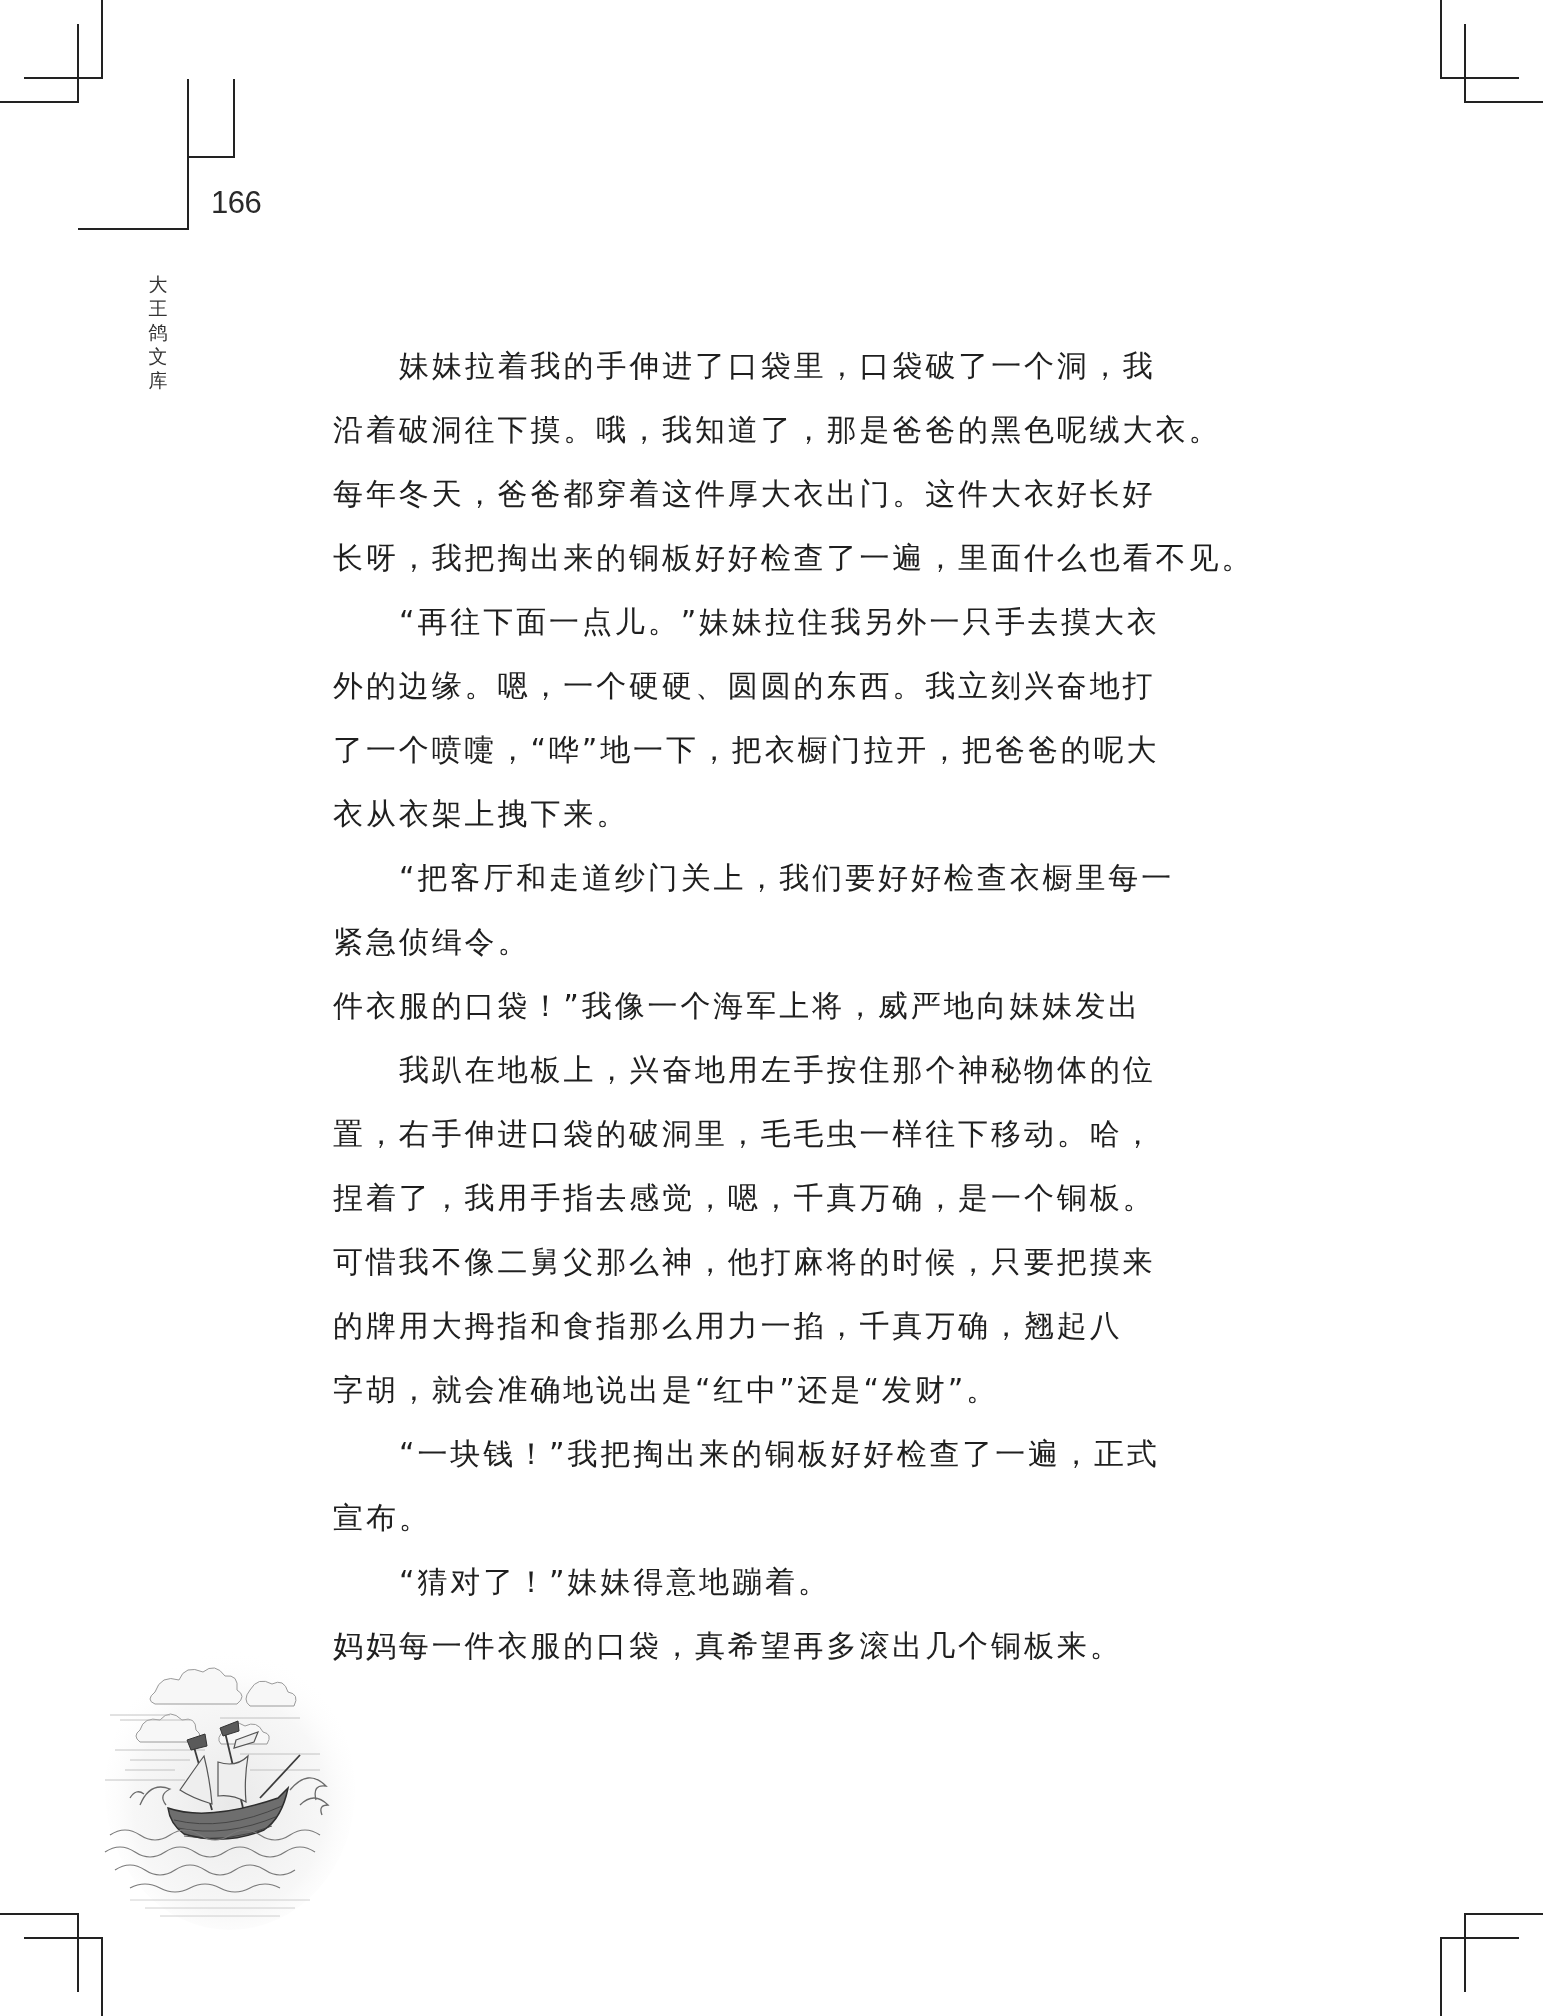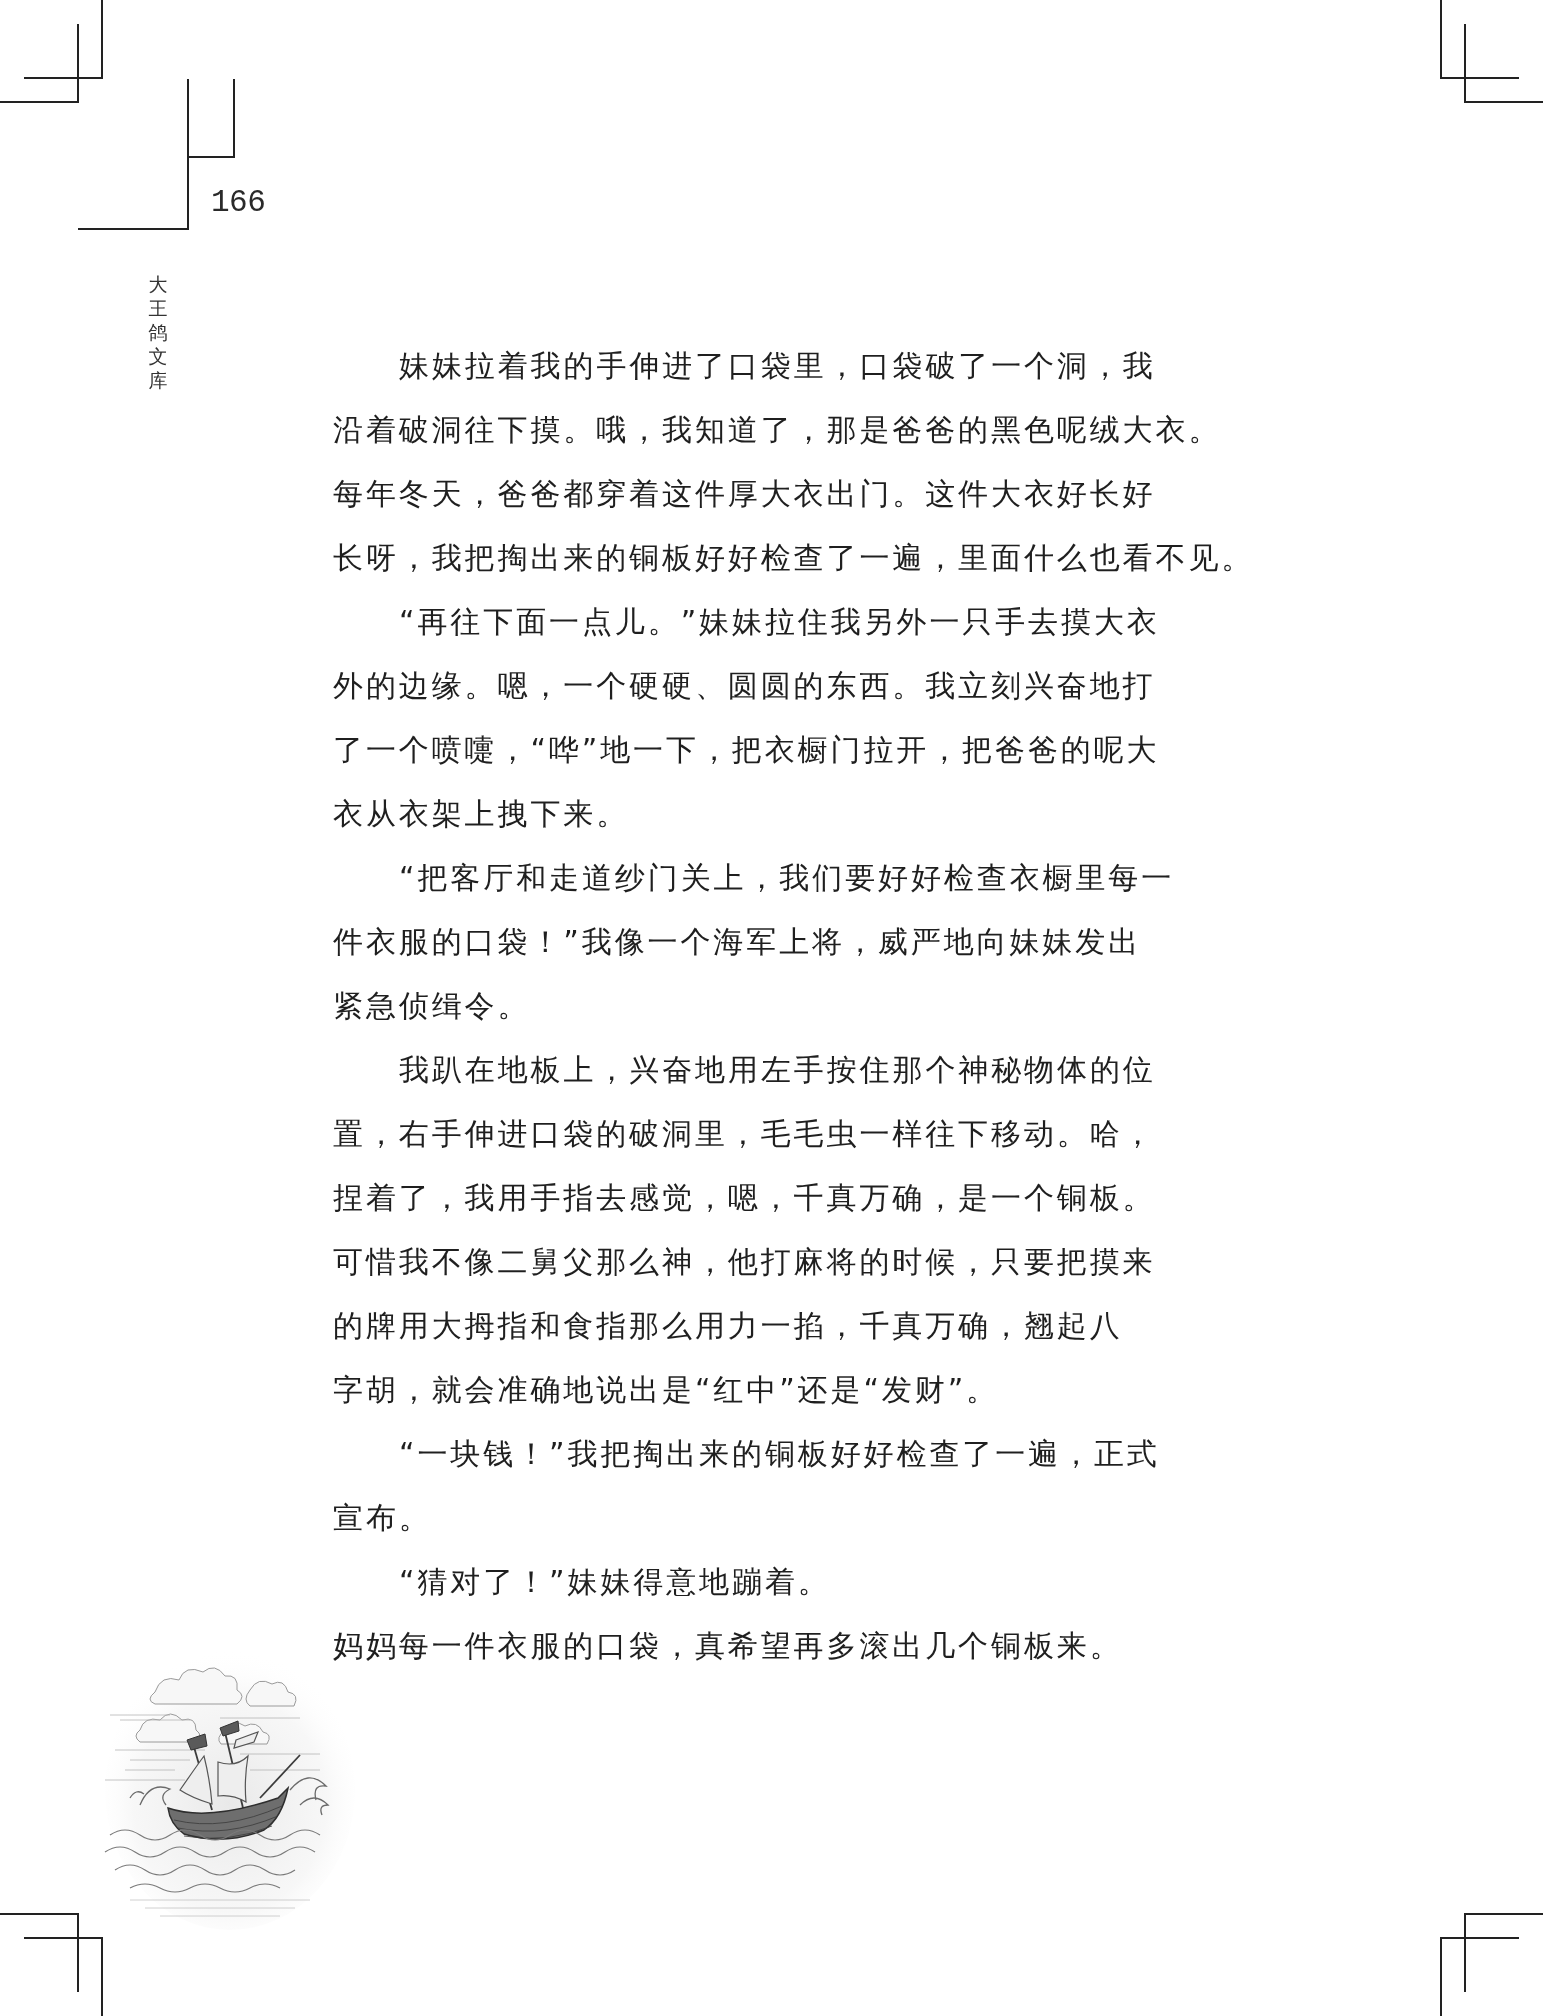--- a/index.html
+++ b/index.html
@@ -19,21 +19,21 @@
       position: absolute;
       background: #222222;
     }
     .h { height: 2px; }
     .v { width: 2px; }
 
     .page-number {
       position: absolute;
       left: 211px;
       top: 186px;
-      font-family: Liberation Mono, monospace;
+      font-family: Liberation Sans, sans-serif;
       font-size: 31px;
       line-height: 34px;
       color: #2a2a2a;
       letter-spacing: -0.5px;
     }
     .series-title {
       position: absolute;
       left: 146px;
       top: 272px;
       width: 24px;
@@ -119,22 +119,22 @@
 <div class="body-text">
   <span class="line indent">妹妹拉着我的手伸进了口袋里，口袋破了一个洞，我</span>
   <span class="line">沿着破洞往下摸。哦，我知道了，那是爸爸的黑色呢绒大衣。</span>
   <span class="line">每年冬天，爸爸都穿着这件厚大衣出门。这件大衣好长好</span>
   <span class="line">长呀，我把掏出来的铜板好好检查了一遍，里面什么也看不见。</span>
   <span class="line indent">“再往下面一点儿。”妹妹拉住我另外一只手去摸大衣</span>
   <span class="line">外的边缘。嗯，一个硬硬、圆圆的东西。我立刻兴奋地打</span>
   <span class="line">了一个喷嚏，“哗”地一下，把衣橱门拉开，把爸爸的呢大</span>
   <span class="line">衣从衣架上拽下来。</span>
   <span class="line indent">“把客厅和走道纱门关上，我们要好好检查衣橱里每一</span>
+  <span class="line">紧急侦缉令。</span>
   <span class="line">件衣服的口袋！”我像一个海军上将，威严地向妹妹发出</span>
-  <span class="line">紧急侦缉令。</span>
   <span class="line indent">我趴在地板上，兴奋地用左手按住那个神秘物体的位</span>
   <span class="line">置，右手伸进口袋的破洞里，毛毛虫一样往下移动。哈，</span>
   <span class="line">捏着了，我用手指去感觉，嗯，千真万确，是一个铜板。</span>
   <span class="line">可惜我不像二舅父那么神，他打麻将的时候，只要把摸来</span>
   <span class="line">的牌用大拇指和食指那么用力一掐，千真万确，翘起八</span>
   <span class="line">字胡，就会准确地说出是“红中”还是“发财”。</span>
   <span class="line indent">“一块钱！”我把掏出来的铜板好好检查了一遍，正式</span>
   <span class="line">宣布。</span>
   <span class="line indent">“猜对了！”妹妹得意地蹦着。</span>
   <span class="line">妈妈每一件衣服的口袋，真希望再多滚出几个铜板来。</span>

